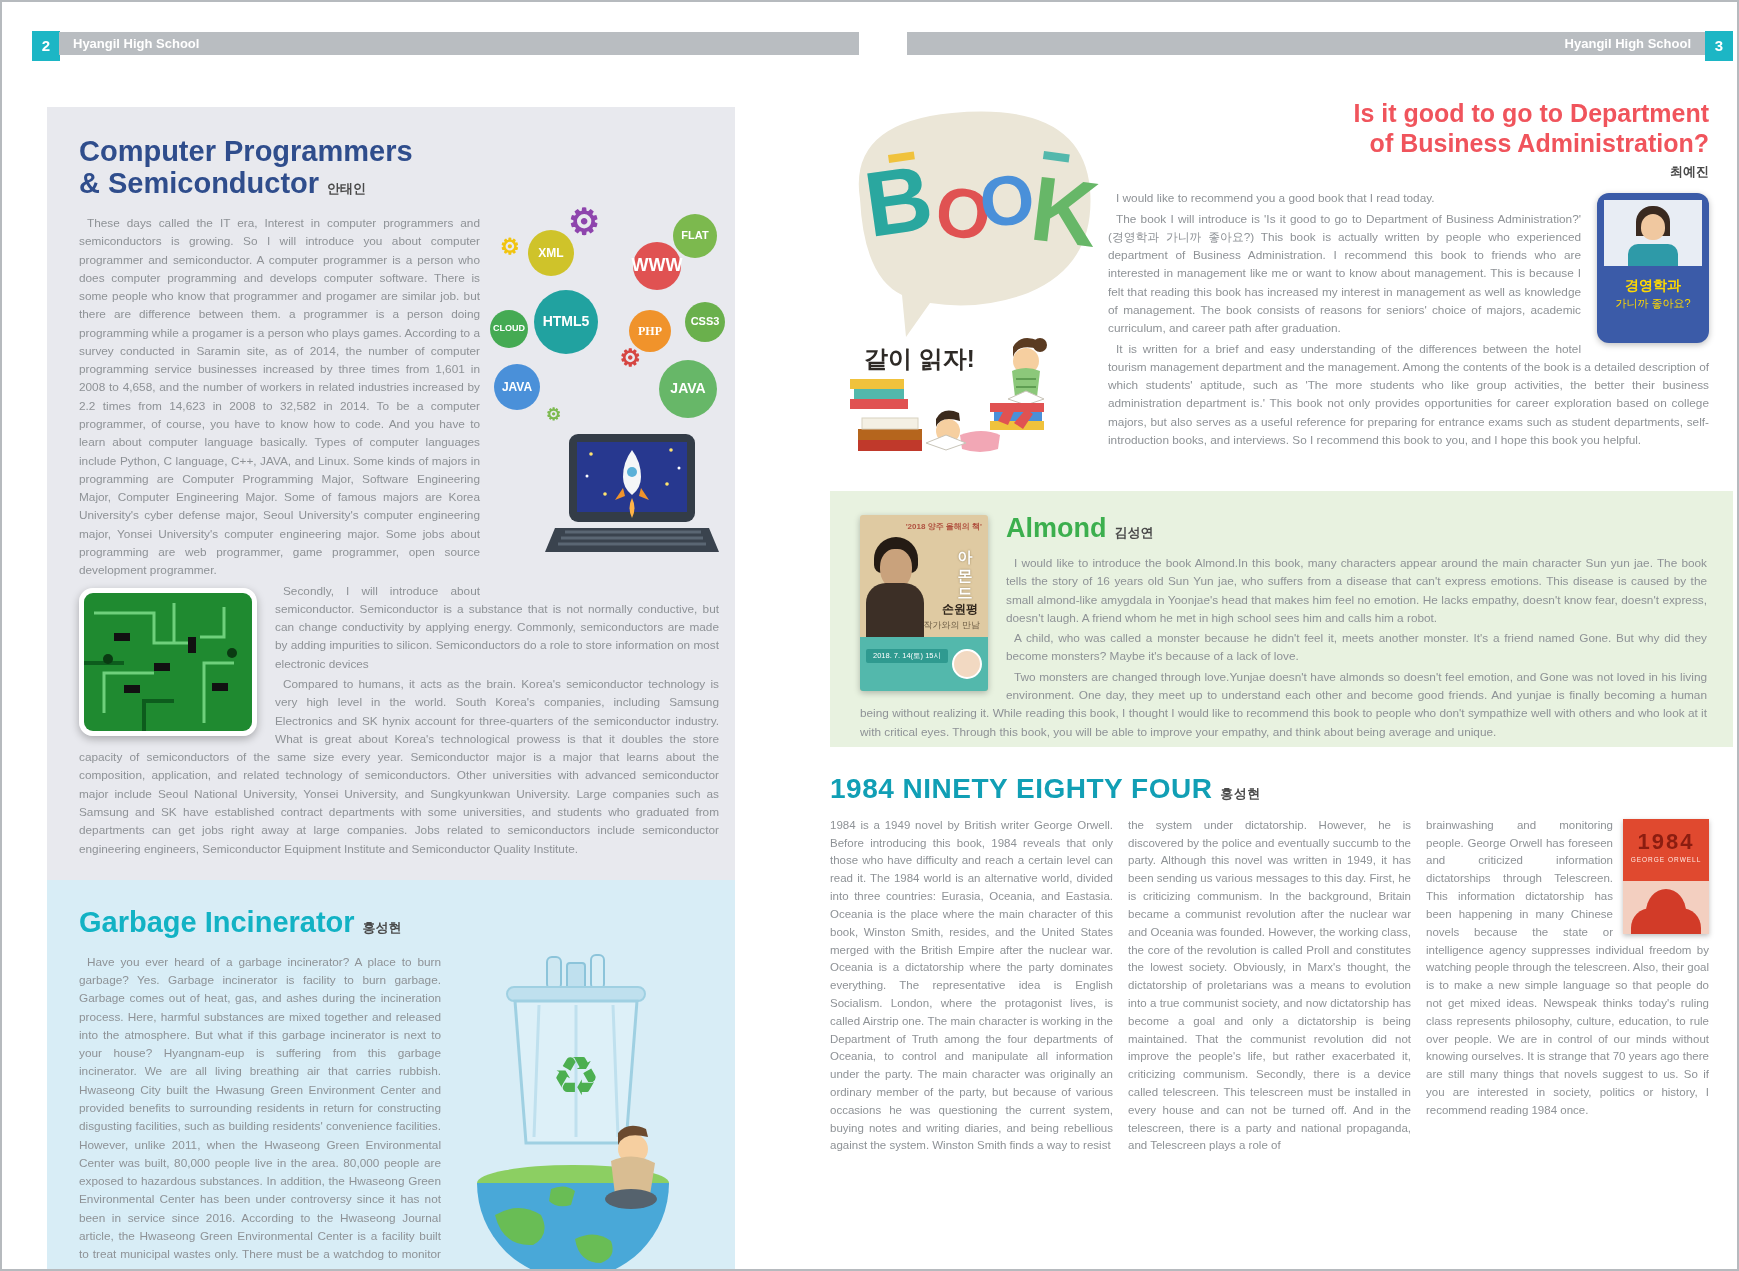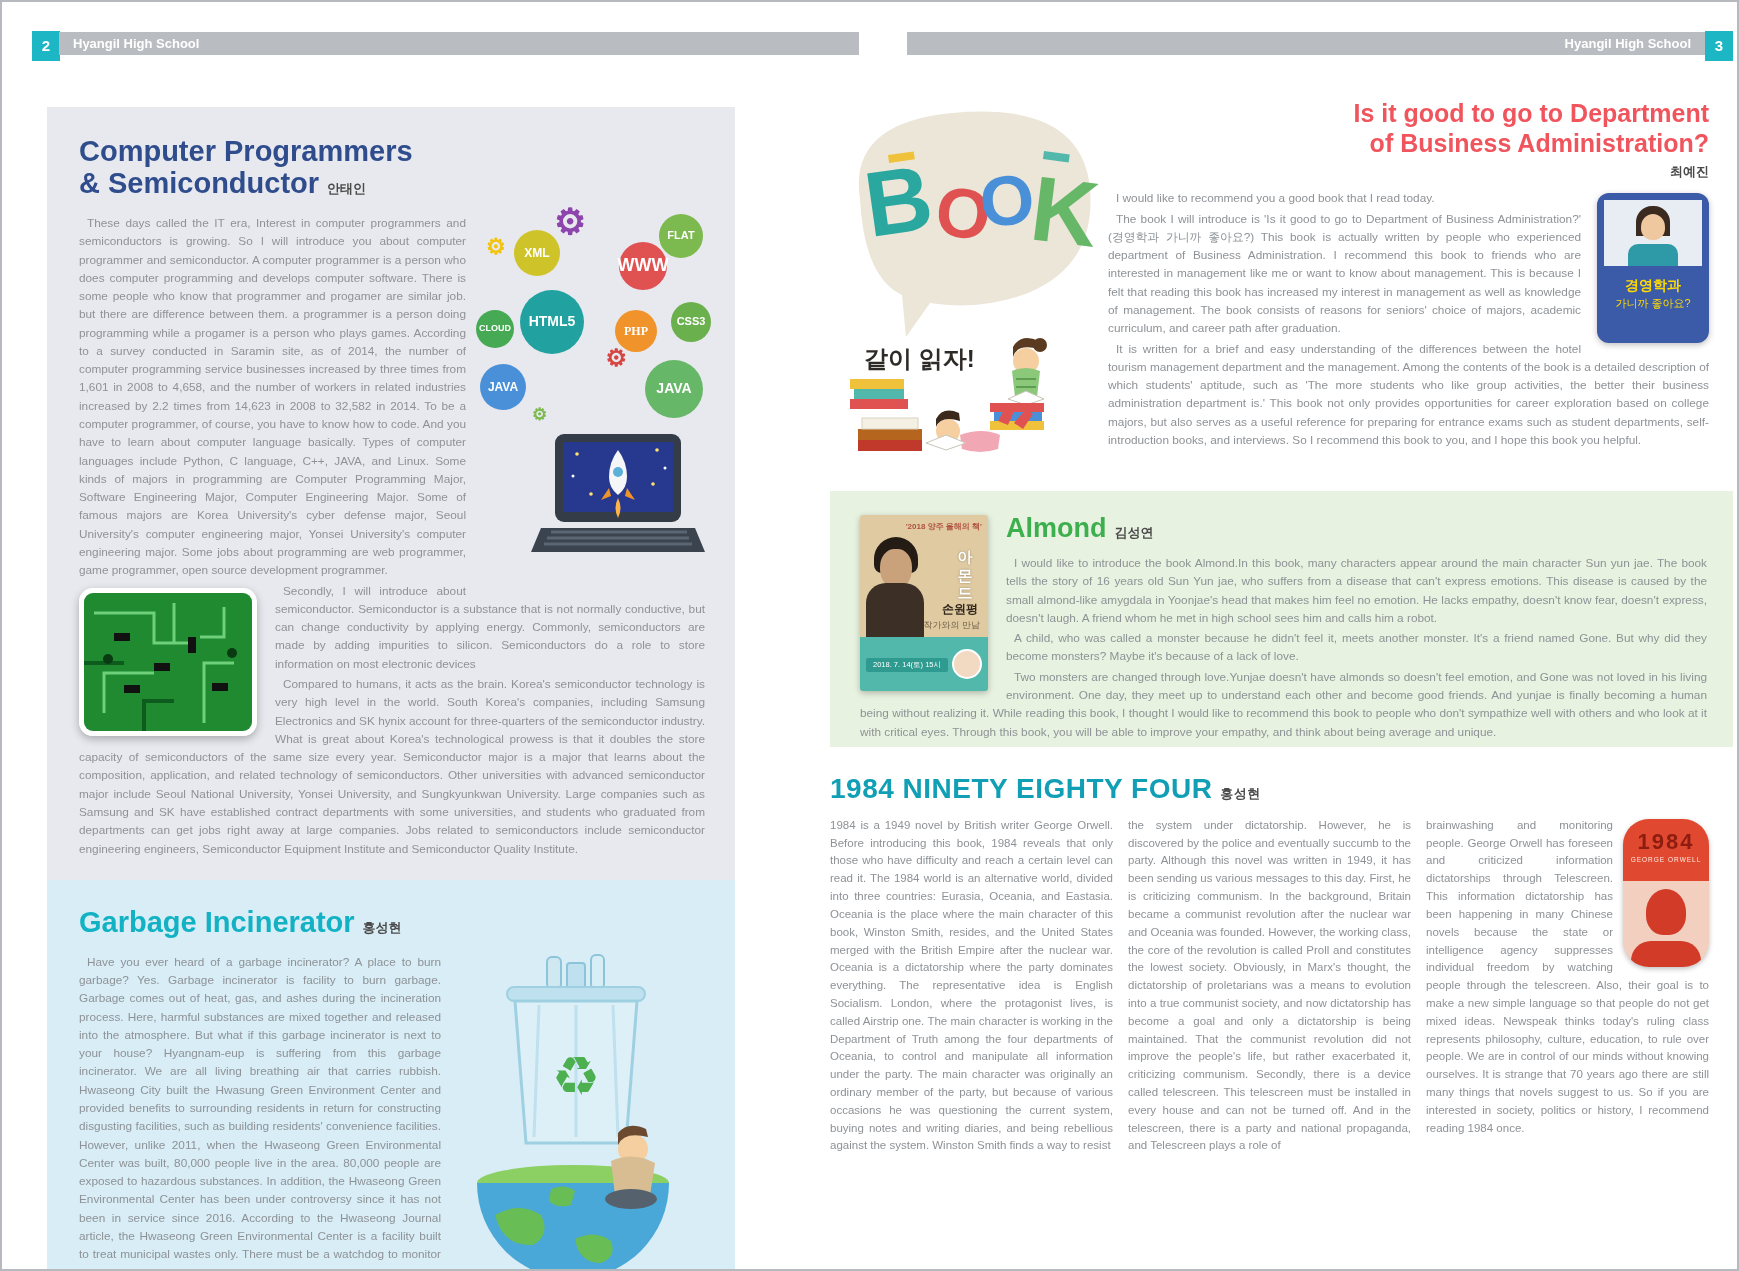--- a/index.html
+++ b/index.html
@@ -18,21 +18,21 @@
   .pnum{position:absolute;top:0;width:28px;height:30px;background:#1cb6c5;color:#fff;
     text-align:center;line-height:30px;font-size:15px;font-weight:bold;}
   #pageL .pnum{left:0;}
   #pageR .pnum{right:0;}
   
   .bt{font-size:11.8px;line-height:1.55;color:#8e9296;text-align:justify;}
   .bt p{margin:0 0 2px 0;text-indent:8px;}
   .auth{font-size:13px;color:#4a4a4a;font-weight:bold;margin-left:8px;}
   
   .panel1{margin:44px 0 0 15px;width:688px;min-height:560px;background:#e8e9ee;
-    box-sizing:border-box;padding:28px 30px 20px 32px;}
+    box-sizing:border-box;padding:28px 16px 20px 32px;}
   .t-navy{color:#2f4d8c;font-size:29px;font-weight:bold;line-height:1.12;margin-bottom:14px;}
   .panel2{margin:0 0 0 15px;width:688px;min-height:520px;background:#d8edf6;
     box-sizing:border-box;padding:26px 30px 20px 32px;}
   .t-teal{color:#12b2c4;font-size:29px;font-weight:bold;margin-bottom:14px;}
   
   .cluster{float:right;width:225px;height:372px;position:relative;margin:0 0 6px 14px;}
   .bub{position:absolute;border-radius:50%;color:#fff;font-weight:bold;
     display:flex;align-items:center;justify-content:center;}
   .gear{position:absolute;font-weight:bold;line-height:1;}
   .laptop{position:absolute;right:0;top:218px;}
@@ -69,30 +69,30 @@
     border-radius:22px 22px 8px 8px;}
   .ac-face{position:absolute;top:34px;left:20px;width:32px;height:40px;background:#c9a27c;
     border-radius:45% 45% 50% 50%;}
   .ac-body{position:absolute;top:68px;left:6px;width:58px;height:56px;background:#3c2f26;
     border-radius:20px 20px 0 0;}
   .ac-vtitle{position:absolute;top:24px;right:14px;writing-mode:vertical-rl;color:#fff;
     font-size:15px;font-weight:bold;letter-spacing:4px;text-shadow:0 0 2px #8c7a55;}
   .ac-author{position:absolute;top:86px;right:10px;font-size:12px;font-weight:bold;color:#2e241a;}
   .ac-event{position:absolute;top:104px;right:8px;font-size:9px;color:#6b5b43;text-align:right;}
   .ac-teal{position:absolute;bottom:0;left:0;right:0;height:54px;background:#53b8ac;}
-  .ac-date{position:absolute;top:21px;left:6px;right:40px;background:#2f9a90;color:#fff;
+  .ac-date{position:absolute;top:12px;left:6px;right:40px;background:#2f9a90;color:#fff;
     font-size:7.5px;text-align:center;padding:2px 0;border-radius:2px;}
   .ac-pic{position:absolute;right:6px;top:12px;width:26px;height:26px;border-radius:50%;
     background:#f2d9c2;border:2px solid #fff;}
   .sec1984{margin-top:26px;padding-right:24px;}
   .t-1984{color:#119fb5;font-size:28px;font-weight:bold;margin:0 0 12px 0;letter-spacing:.5px;}
   .cols{display:flex;gap:15px;}
   .col{flex:1;font-size:11.5px;line-height:1.55;color:#8e9296;text-align:justify;}
-  .o-cover{float:right;width:86px;height:148px;margin:2px 0 6px 10px;position:relative;
-    background:#f3cfc0;overflow:hidden;box-shadow:0 2px 5px rgba(0,0,0,.25);border-radius:26px;}
+  .o-cover{float:right;width:86px;height:115px;margin:2px 0 6px 10px;position:relative;
+    background:#f3cfc0;overflow:hidden;box-shadow:0 2px 5px rgba(0,0,0,.25);}
   .oc-top{position:absolute;top:0;left:0;right:0;height:62px;background:#e0492f;}
   .oc-title{position:absolute;top:6px;width:100%;text-align:center;color:#8c1d10;
     font-size:22px;font-weight:bold;letter-spacing:2px;}
   .oc-author{position:absolute;top:36px;width:100%;text-align:center;color:#ffe9e2;font-size:6.5px;
     letter-spacing:1px;}
   .oc-head{position:absolute;top:70px;left:23px;width:40px;height:46px;background:#d23b28;
     border-radius:50% 50% 42% 42%;}
   .oc-shoulders{position:absolute;bottom:0;left:8px;width:70px;height:26px;background:#d23b28;
     border-radius:20px 20px 0 0;}
   .clearfix::after{content:"";display:block;clear:both;}

